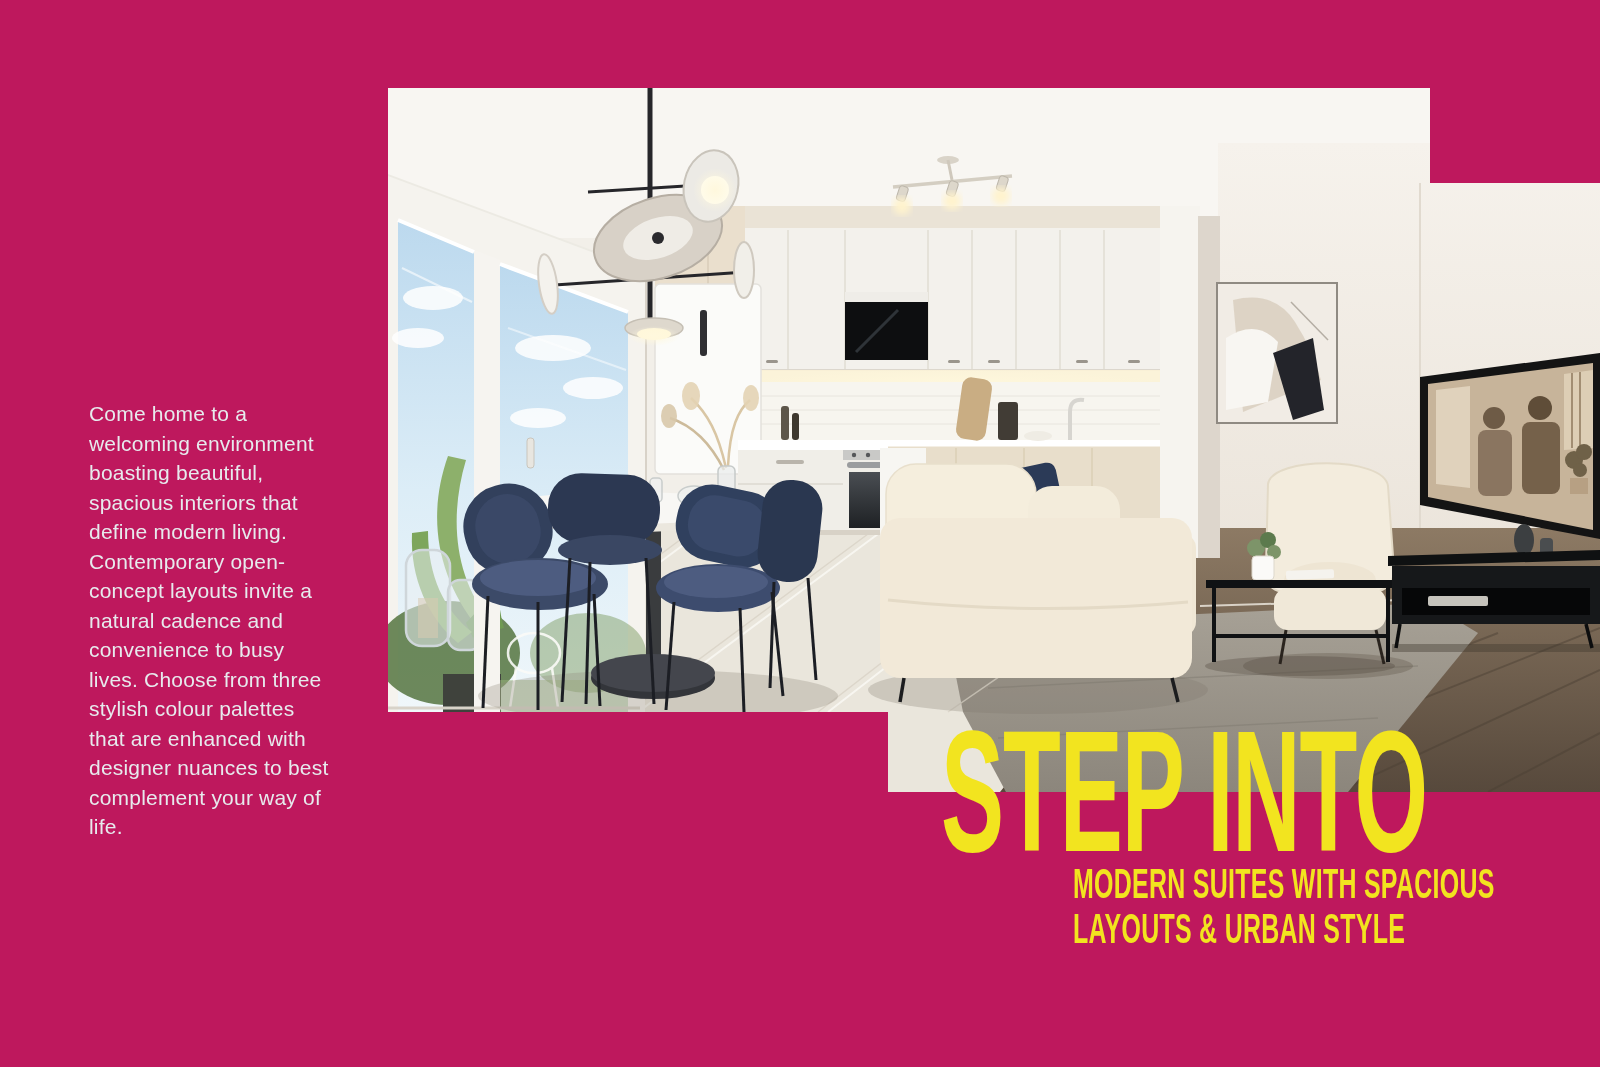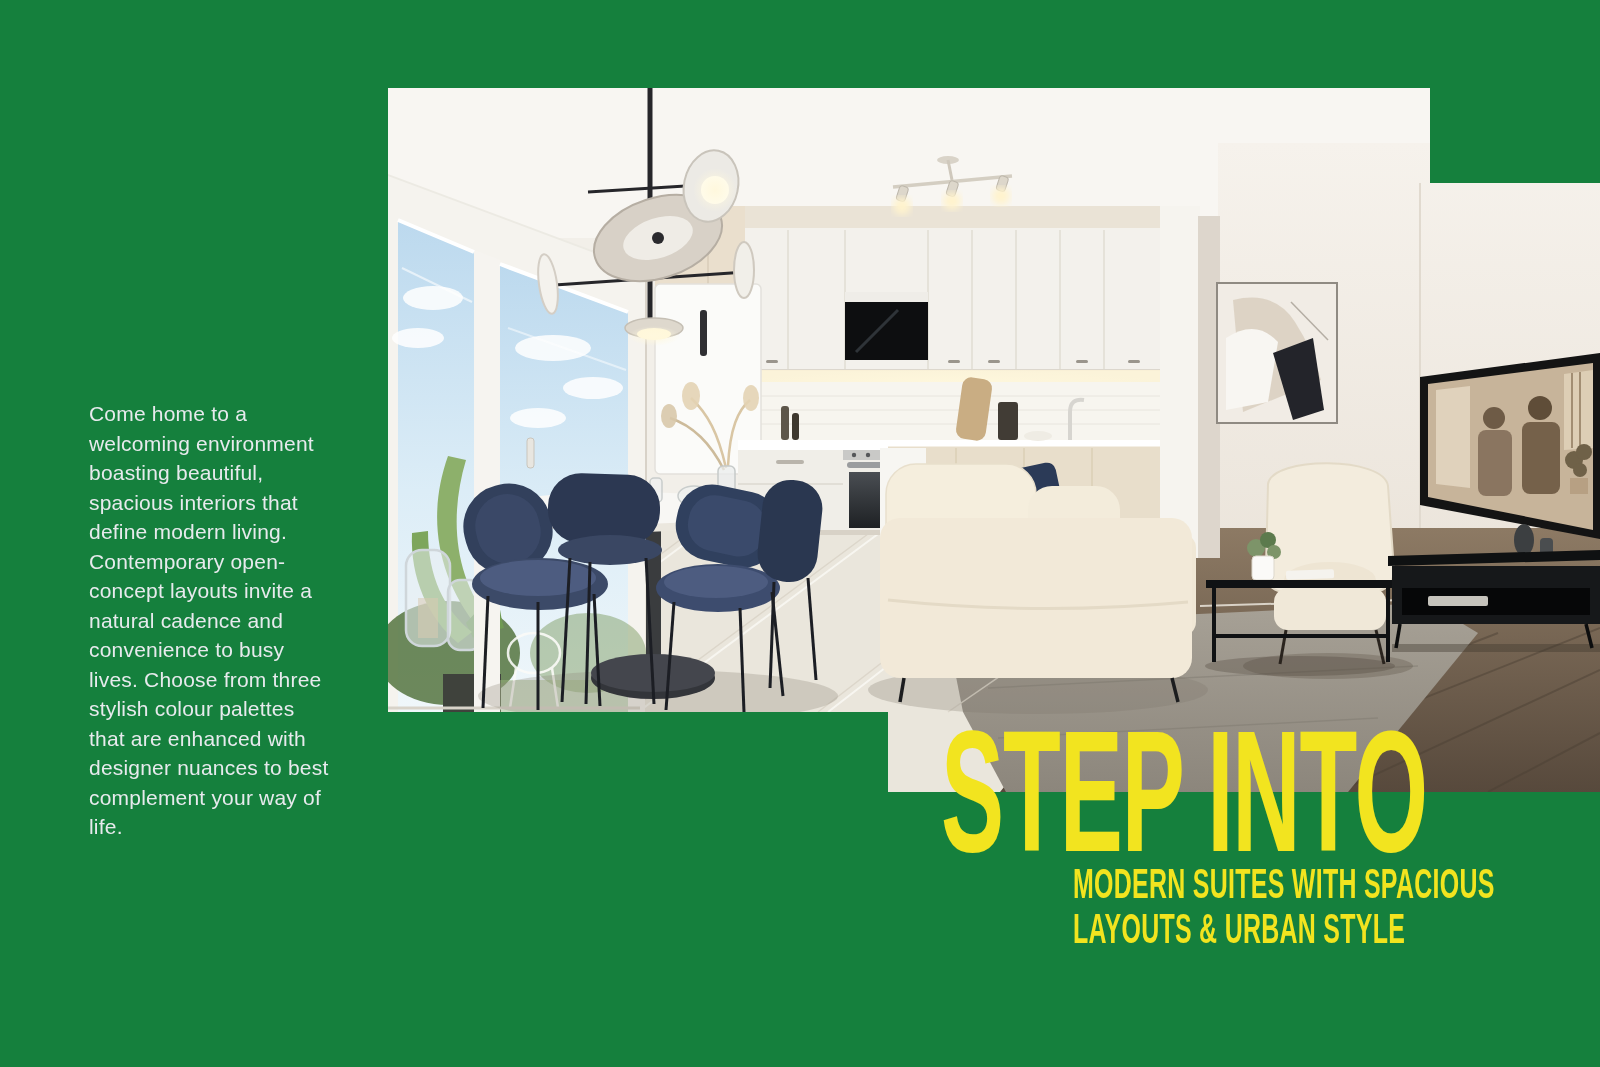--- a/index.html
+++ b/index.html
@@ -1,18 +1,18 @@
 <!DOCTYPE html>
 <html><head>
 <meta charset="utf-8">
 <style>
   html,body{margin:0;padding:0;background:#233747;}
   .page{
     position:relative;width:1600px;height:1067px;overflow:hidden;
-    background:#15803d;
+    background:#be185d;
     font-family:"Liberation Sans",sans-serif;
   }
   .intro{
     position:absolute;left:89px;top:399px;width:244px;margin:0;
     color:#E7EAED;font-size:21px;line-height:29.5px;letter-spacing:.2px;
     font-family:"Liberation Sans",sans-serif;font-weight:400;
   }
   .photo{
     position:absolute;left:388px;top:88px;width:1212px;height:704px;
     background:#ece8e0;

